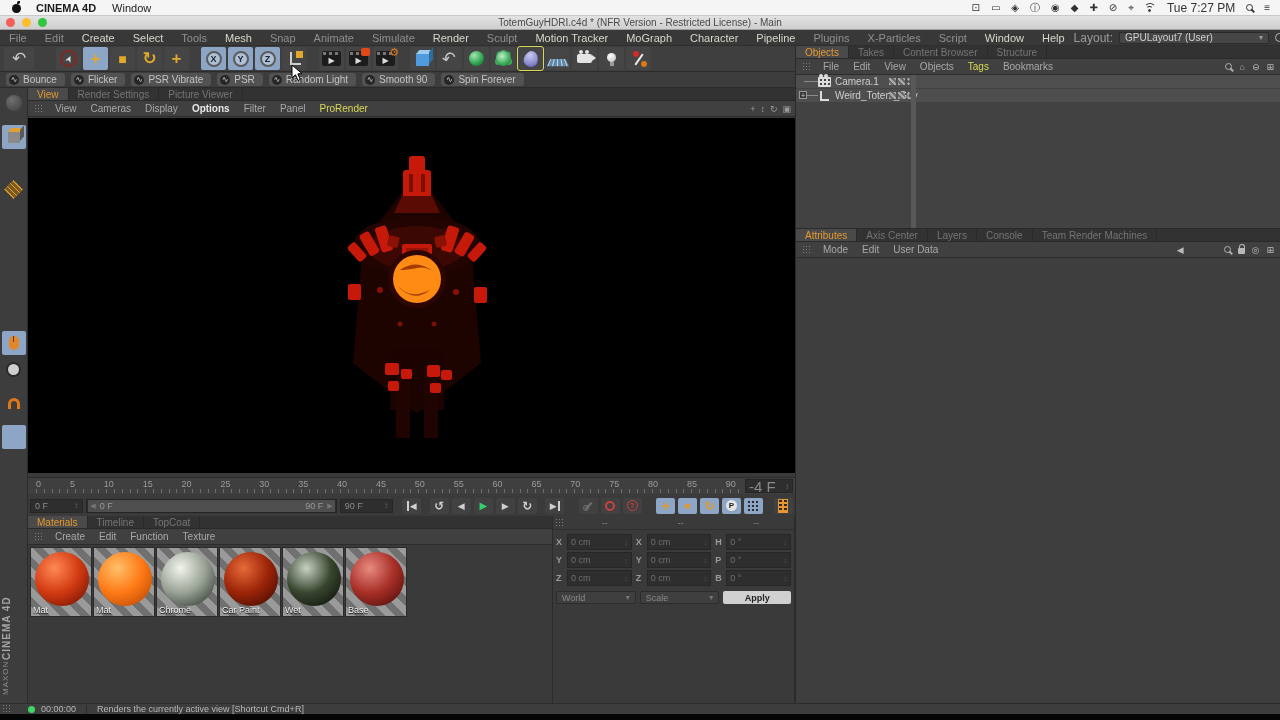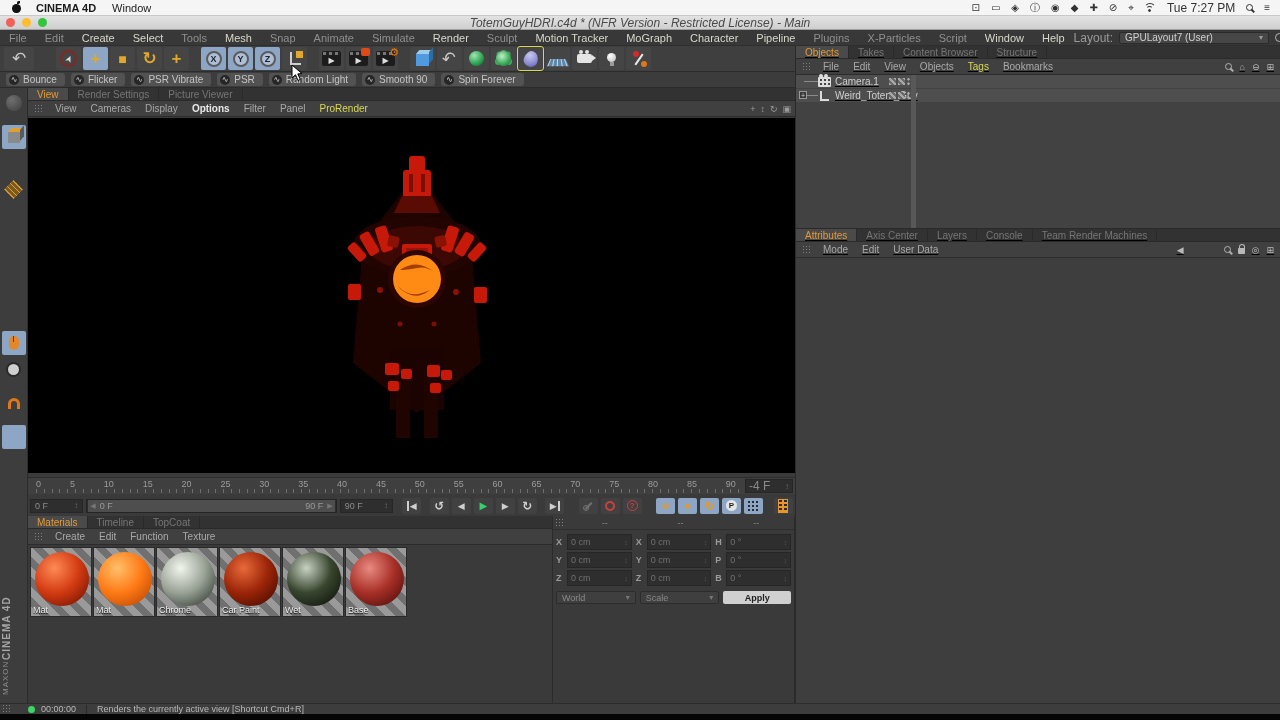--- a/index.html
+++ b/index.html
@@ -22,21 +22,21 @@
   .wifi i:nth-child(3){width:3px;height:3px;margin-left:-1.5px;top:6px;border-color:#333;background:#333;}
   .mag{display:inline-block;width:7px;height:7px;border:1.5px solid #333;border-radius:50%;position:relative;}
   .mag::after{content:"";position:absolute;width:4px;height:1.5px;background:#333;right:-3px;bottom:-1px;transform:rotate(45deg);}
   .clock{font-size:12px;}
 
   
   .titlebar{position:absolute;left:0;top:16px;width:1280px;height:14px;background:linear-gradient(#e2e2e2,#cfcfcf);display:flex;align-items:center;border-bottom:1px solid #9f9f9f;}
   .lights{display:flex;gap:7px;margin-left:6px;}
   .light{width:9px;height:9px;border-radius:50%;}
   .light.red{background:#f35f57;}.light.yellow{background:#fcbd2e;}.light.green{background:#32c63e;}
-  .wtitle{position:absolute;left:0;right:0;text-align:center;font-size:12px;color:#4a4a4a;font-style:italic;}
+  .wtitle{position:absolute;left:0;right:0;text-align:center;font-size:10px;color:#4a4a4a;}
 
   
   .mainmenu{position:absolute;left:0;top:30px;width:1280px;height:16px;background:#383838;display:flex;align-items:center;font-size:11px;border-bottom:1px solid #2e2e2e;}
   .mainmenu .menu-item{padding:0 9px;white-space:nowrap;}
   .menu-item.dim{color:#8f8f8f;}
   .menu-item.bright{color:#d7d7ca;}
   .layout-box{margin-left:auto;display:flex;align-items:center;gap:6px;padding-right:8px;}
   .layout-label{color:#9a9a9a;font-size:12px;text-align:center;}
   .layout-dd{width:150px;height:12px;background:#464646;border:1px solid #2a2a2a;border-radius:2px;color:#cfcfcf;font-size:10px;display:flex;align-items:center;padding:0 5px;}
   .layout-dd::after{content:"▾";margin-left:auto;color:#999;font-size:8px;}
@@ -114,21 +114,21 @@
   .pm.yellow{color:#d8d855;}
   .grip{width:10px;height:10px;flex:0 0 auto;background:radial-gradient(#808080 0.8px,transparent 0.9px);background-size:3px 3px;margin:0 2px;}
 
   
   .vp{position:absolute;left:28px;top:88px;width:767px;height:428px;background:#3a3a3a;}
   .vp-nav{margin-left:auto;display:flex;gap:5px;padding-right:4px;color:#9a9a9a;font-size:9px;}
   .vp-canvas{position:absolute;left:0;top:30px;width:767px;height:355px;background:#000;}
   .ruler{position:absolute;left:0;top:389px;width:767px;height:17px;background:#3f3f3f;border-top:1px solid #2c2c2c;}
   .ticks{position:absolute;left:8px;top:1px;width:700px;display:flex;justify-content:space-between;font-size:9px;color:#9c9c9c;}
   .tickmarks{position:absolute;left:8px;top:11px;width:706px;height:4px;background:repeating-linear-gradient(90deg,#6e6e6e 0 1px,transparent 1px 7.8px);}
-  .offsetbox{position:absolute;right:2px;top:1px;width:48px;height:14px;background:#2e2e2e;border:1px solid #262626;color:#8a8a8a;font-size:12px;display:flex;align-items:center;padding:0 3px;}
+  .offsetbox{position:absolute;right:2px;top:1px;width:48px;height:14px;background:#2e2e2e;border:1px solid #262626;color:#8a8a8a;font-size:15px;display:flex;align-items:center;padding:0 3px;}
   .offsetbox::after{content:"↕";margin-left:auto;color:#666;font-size:8px;}
   .vctrl{position:absolute;left:0;top:408px;width:767px;height:19px;display:flex;align-items:center;gap:3px;padding:0 2px;}
   .nfield{height:14px;background:#2e2e2e;border:1px solid #262626;color:#8a8a8a;font-size:9px;display:flex;align-items:center;padding:0 4px;}
   .nfield::after{content:"↕";margin-left:auto;color:#666;font-size:8px;padding-left:4px;}
   .nfield.w60{width:62px;}.nfield.w62{width:62px;}
   .rtrack{width:300px;height:14px;background:#2c2c2c;border:1px solid #242424;display:flex;align-items:center;}
   .rbar{flex:1;height:12px;margin:0 1px;background:#4e4e4e;display:flex;align-items:center;font-size:9px;color:#9a9a9a;}
   .rbar .lft{margin-left:2px;}.rbar .rgt{margin-left:auto;margin-right:2px;}
   .rbar .grab{color:#777;font-size:7px;margin:0 2px;}
   .pbtn{width:19px;height:16px;background:#414141;border-radius:2px;display:flex;align-items:center;justify-content:center;color:#cfcfcf;font-size:9px;flex:0 0 auto;position:relative;}
@@ -164,21 +164,21 @@
   .crow{display:flex;align-items:center;gap:3px;}
   .ck{width:8px;color:#9a9a9a;font-weight:bold;}
   .cfield{flex:1;height:12px;background:#2e2e2e;border:1px solid #262626;display:flex;align-items:center;padding:7px 3px;color:#707070;}
   .cfield::after{content:"↕";margin-left:auto;color:#555;font-size:7px;}
   .cbottom{display:flex;gap:4px;padding:5px 3px 0 3px;}
   .dd{flex:1;height:13px;background:#3f3f3f;border:1px solid #2c2c2c;border-radius:2px;display:flex;align-items:center;padding:0 5px;color:#8a8a8a;}
   .dd::after{content:"▾";margin-left:auto;color:#777;font-size:8px;}
   .applybtn{flex:1;height:13px;background:#d0d0d0;border-radius:2px;display:flex;align-items:center;justify-content:center;color:#222;font-weight:bold;}
 
   
-  .rightpanel{position:absolute;left:795px;top:46px;width:485px;height:657px;background:#3e3e3e;border-left:1px solid #2a2a2a;text-decoration:underline;}
+  .rightpanel{position:absolute;left:795px;top:46px;width:485px;height:657px;background:#3e3e3e;border-left:1px solid #2a2a2a;}
   .pmright{margin-left:auto;display:flex;align-items:center;gap:7px;padding-right:6px;color:#b8b8b8;font-size:9px;}
   .mag.mid{border-color:#b0b0b0;}.mag.mid::after{background:#b0b0b0;}
   .lockic{display:inline-block;width:7px;height:6px;background:#b8b8b8;border-radius:1px;position:relative;margin-top:3px;}
   .lockic::before{content:"";position:absolute;top:-4px;left:1px;width:4px;height:4px;border:1.3px solid #b8b8b8;border-bottom:none;border-radius:3px 3px 0 0;}
   .om-list{position:relative;height:154px;background:#424242;border-bottom:1px solid #2a2a2a;}
   .scrollstrip{position:absolute;left:112px;top:0;width:5px;height:100%;background:#585858;}
   .obj-row{position:relative;height:13px;display:flex;align-items:center;background:#4e4e4e;margin-bottom:1px;font-size:10px;color:#cecece;}
   .treeline{width:14px;height:1px;background:#8a8a8a;margin-left:8px;flex:0 0 auto;}
   .expander{position:absolute;left:3px;top:2px;width:8px;height:8px;border:1px solid #999;background:#3a3a3a;color:#ccc;font-size:7px;line-height:7px;text-align:center;visibility:hidden;}
   .obj-row.exp .expander{visibility:visible;}

